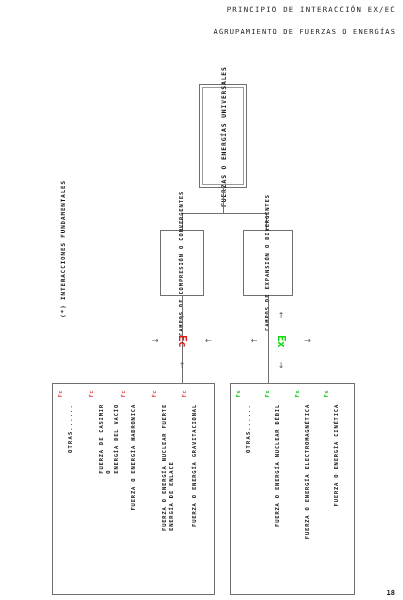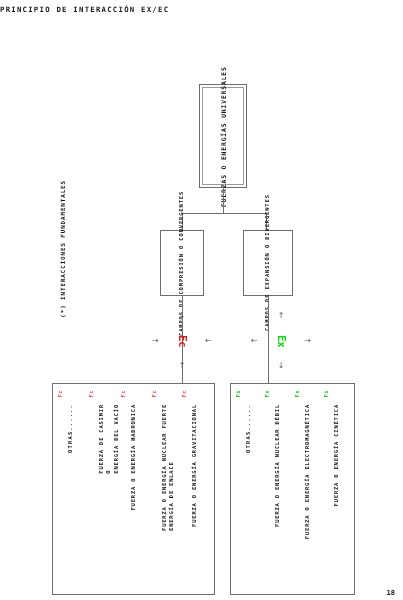--- a/index.html
+++ b/index.html
@@ -5,22 +5,22 @@
   html,body{margin:0;padding:0;background:#ffffff;}
   body{
     width:403px;height:600px;position:relative;overflow:hidden;
     font-family:"DejaVu Sans Mono","Liberation Mono",monospace;
     color:#1a1a1a;
   }
   .page{position:absolute;inset:0;}
 
   
   .title{
-    position:absolute;left:0;width:396px;text-align:left;
-    font-size:7.3px;letter-spacing:1.25px;font-weight:bold;color:#1a1a1a;
+    position:absolute;left:0;width:396px;text-align:right;
+    font-size:7.3px;letter-spacing:1.25px;font-weight:normal;color:#1a1a1a;
     white-space:nowrap;
   }
   #title-main{top:5px;}
   #title-sub{top:28px;font-size:7px;letter-spacing:1.15px;}
 
   
   .box{position:absolute;border:1px solid #6f6f6f;background:#fff;box-sizing:border-box;}
   .box-inner{position:absolute;inset:2px;border:1px solid #9a9a9a;box-sizing:border-box;}
 
   
@@ -117,20 +117,21 @@
     position:absolute;right:8px;bottom:3px;
     font-size:7px;font-weight:bold;color:#1a1a1a;
   }
 </style>
 </head>
 <body>
 
 <div class="page">
 
   <div class="title" id="title-main">PRINCIPIO DE INTERACCIÓN EX/EC</div>
+  <div class="title" id="title-sub">AGRUPAMIENTO DE FUERZAS O ENERGÍAS</div>
 
   <div class="box" id="box-universales">
     <div class="box-inner"></div>
     <div class="vt">FUERZAS O ENERGÍAS
 UNIVERSALES</div>
   </div>
 
   <div class="ln lnv" style="left:223px;top:188px;height:26px;"></div>
   <div class="ln lnh" style="left:182px;top:213px;width:84px;"></div>
   <div class="ln lnv" style="left:182px;top:213px;height:17px;"></div>

